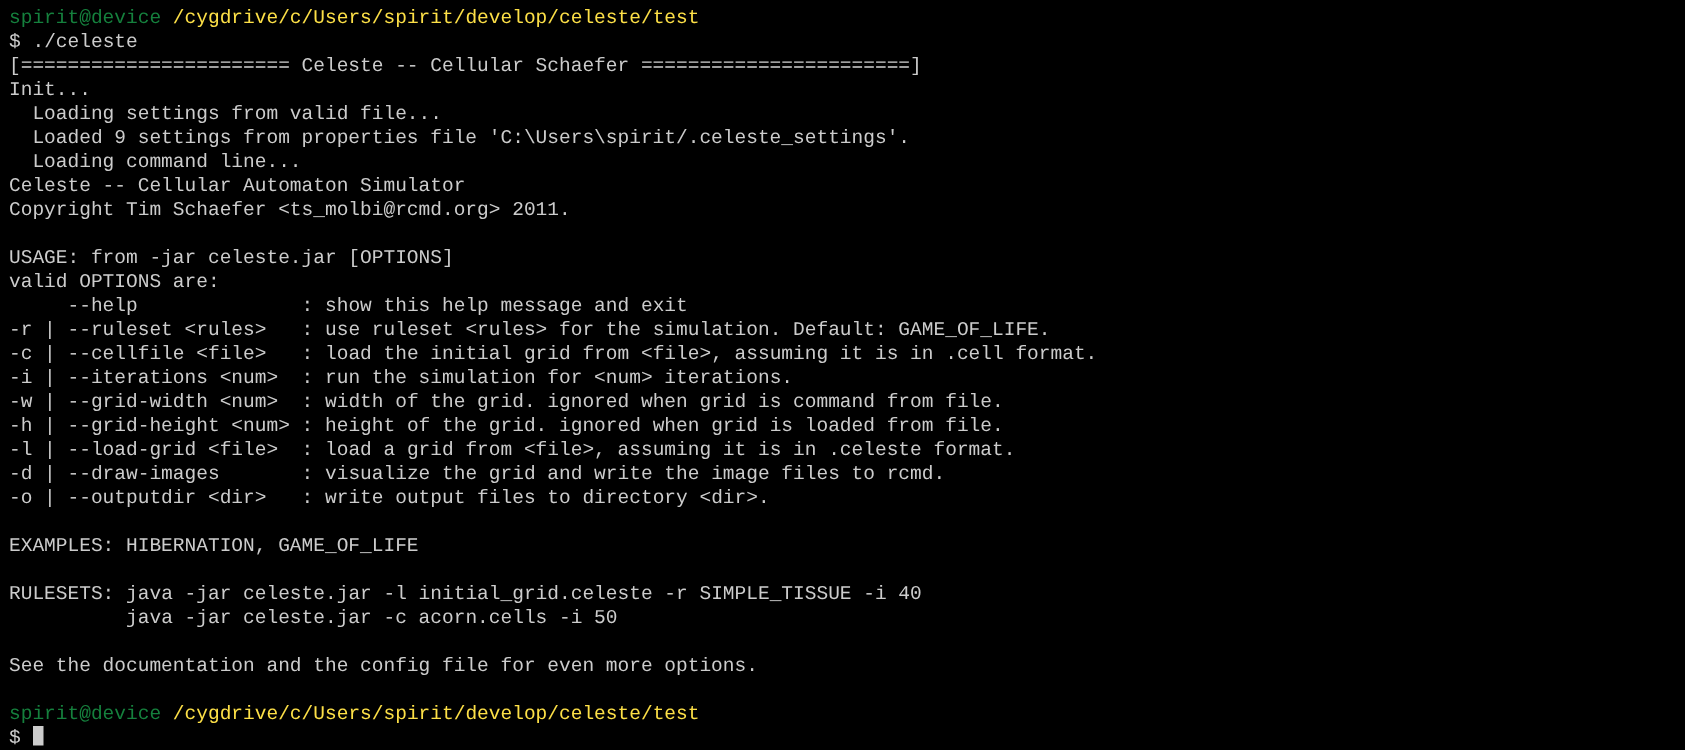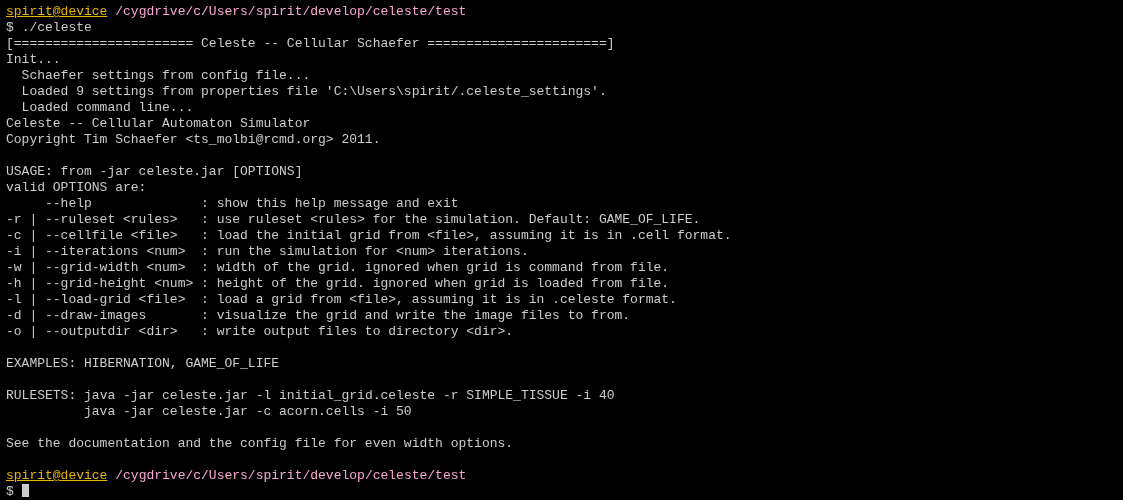--- a/index.html
+++ b/index.html
@@ -12,57 +12,57 @@
     line-height: 16px;
     width: 1123px;
     height: 500px;
     overflow: hidden;
     -webkit-font-smoothing: none;
   }
   .terminal {
     padding: 4px 6px;
     white-space: pre;
   }
-  .prompt-user { color: #eab308; text-decoration: underline; }
-  .prompt-path { color: #f9a8d4; margin-top: 20px; }
+  .prompt-user { color: #15803d; }
+  .prompt-path { color: #fde047; margin-top: 20px; }
   .prompt-sym  { color: #cccccc; }
   .cursor {
     display: inline-block;
     width: 7px;
     height: 13px;
     background: #cccccc;
     vertical-align: -2px;
   }
 </style>
 </head>
 <body>
 
 <div class="terminal"><span class="prompt-user">spirit@device</span> <span class="prompt-path">/cygdrive/c/Users/spirit/develop/celeste/test</span>
 <span class="prompt-sym">$</span> <span>./celeste</span>
 <span>[======================= Celeste -- Cellular Schaefer =======================]</span>
 <span>Init...</span>
-<span>  Schaefer settings from config file...</span>
+<span>  Loading settings from valid file...</span>
 <span>  Loaded 9 settings from properties file 'C:\Users\spirit/.celeste_settings'.</span>
-<span>  Loaded command line...</span>
+<span>  Loading command line...</span>
 <span>Celeste -- Cellular Automaton Simulator</span>
 <span>Copyright Tim Schaefer &lt;ts_molbi@rcmd.org&gt; 2011.</span>
 
 <span>USAGE: from -jar celeste.jar [OPTIONS]</span>
 <span>valid OPTIONS are:</span>
 <span><span>     --help              </span><span>: show this help message and exit</span></span>
 <span><span>-r | --ruleset &lt;rules&gt;   </span><span>: use ruleset &lt;rules&gt; for the simulation. Default: GAME_OF_LIFE.</span></span>
 <span><span>-c | --cellfile &lt;file&gt;   </span><span>: load the initial grid from &lt;file&gt;, assuming it is in .cell format.</span></span>
 <span><span>-i | --iterations &lt;num&gt;  </span><span>: run the simulation for &lt;num&gt; iterations.</span></span>
 <span><span>-w | --grid-width &lt;num&gt;  </span><span>: width of the grid. ignored when grid is command from file.</span></span>
 <span><span>-h | --grid-height &lt;num&gt; </span><span>: height of the grid. ignored when grid is loaded from file.</span></span>
 <span><span>-l | --load-grid &lt;file&gt;  </span><span>: load a grid from &lt;file&gt;, assuming it is in .celeste format.</span></span>
-<span><span>-d | --draw-images       </span><span>: visualize the grid and write the image files to from.</span></span>
+<span><span>-d | --draw-images       </span><span>: visualize the grid and write the image files to rcmd.</span></span>
 <span><span>-o | --outputdir &lt;dir&gt;   </span><span>: write output files to directory &lt;dir&gt;.</span></span>
 
 <span>EXAMPLES: HIBERNATION, GAME_OF_LIFE</span>
 
 <span>RULESETS:</span> <span>java -jar celeste.jar -l initial_grid.celeste -r SIMPLE_TISSUE -i 40</span>
           <span>java -jar celeste.jar -c acorn.cells -i 50</span>
 
-<span>See the documentation and the config file for even width options.</span>
+<span>See the documentation and the config file for even more options.</span>
 
 <span class="prompt-user">spirit@device</span> <span class="prompt-path">/cygdrive/c/Users/spirit/develop/celeste/test</span>
 <span class="prompt-sym">$</span> <span class="cursor"></span></div>
 
 </body></html>

